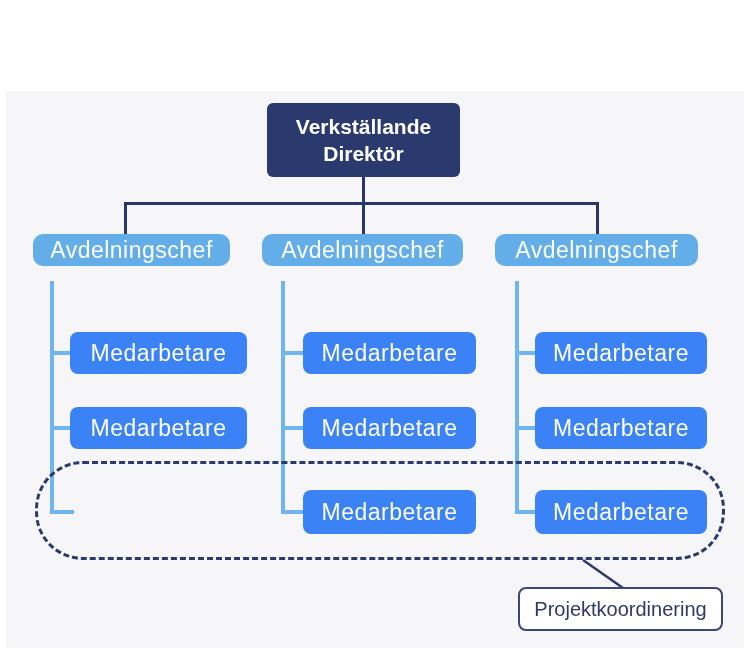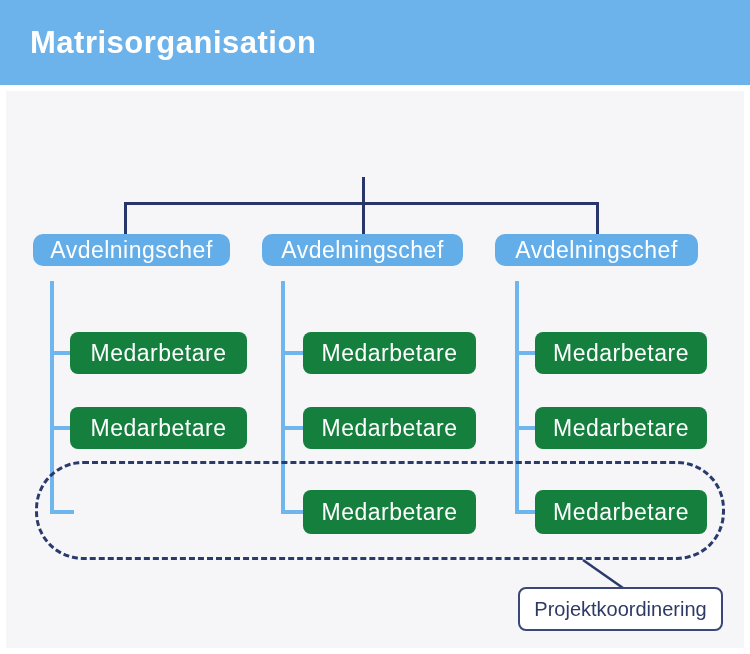--- a/index.html
+++ b/index.html
@@ -39,21 +39,21 @@
   }
   .manager-box{
     top:234px;height:32px;background:#63AEE9;border-radius:10px;
     color:#ffffff;font-size:23px;font-weight:500;letter-spacing:0.5px;
   }
   .mgr-c1{left:33px;width:197px;}
   .mgr-c2{left:262px;width:201px;}
   .mgr-c3{left:495px;width:203px;}
 
   .member-box{
-    height:42px;background:#15803d;border-radius:8px;
+    height:42px;background:#3b82f6;border-radius:8px;
     color:#ffffff;font-size:23px;font-weight:500;letter-spacing:0.5px;
   }
   .mem-c1{left:70px;width:177px;}
   .mem-c2{left:303px;width:173px;}
   .mem-c3{left:535px;width:172px;}
   .row1{top:332px;}
   .row2{top:407px;}
   .row3{top:490px;height:44px;}
 
   
@@ -93,23 +93,20 @@
     left:518px;top:587px;width:205px;height:44px;
     background:#ffffff;border:2px solid #3A4777;border-radius:8px;
     color:#2E3A66;font-size:20px;font-weight:500;
   }
 </style>
 </head>
 <body>
 
 <div class="stage">
 
-  <div class="header">
-    <div class="header-title">Matrisorganisation</div>
-  </div>
 
   <div class="panel"></div>
 
   <div class="nline nv-root"></div>
   <div class="nline nh-main"></div>
   <div class="nline nv-left"></div>
   <div class="nline nv-mid"></div>
   <div class="nline nv-right"></div>
 
   <div class="bline spine spine-c1"></div>
@@ -121,20 +118,21 @@
   <div class="bline stub stub-c1 stub-r3"></div>
   <div class="bline stub stub-c2 stub-r1"></div>
   <div class="bline stub stub-c2 stub-r2"></div>
   <div class="bline stub stub-c2 stub-r3"></div>
   <div class="bline stub stub-c3 stub-r1"></div>
   <div class="bline stub stub-c3 stub-r2"></div>
   <div class="bline stub stub-c3 stub-r3"></div>
 
   <div class="dash-region"></div>
 
+  <div class="node root-box">Verkställande Direktör</div>
 
   <div class="node manager-box mgr-c1">Avdelningschef</div>
   <div class="node manager-box mgr-c2">Avdelningschef</div>
   <div class="node manager-box mgr-c3">Avdelningschef</div>
 
   <div class="node member-box mem-c1 row1">Medarbetare</div>
   <div class="node member-box mem-c1 row2">Medarbetare</div>
 
   <div class="node member-box mem-c2 row1">Medarbetare</div>
   <div class="node member-box mem-c2 row2">Medarbetare</div>

